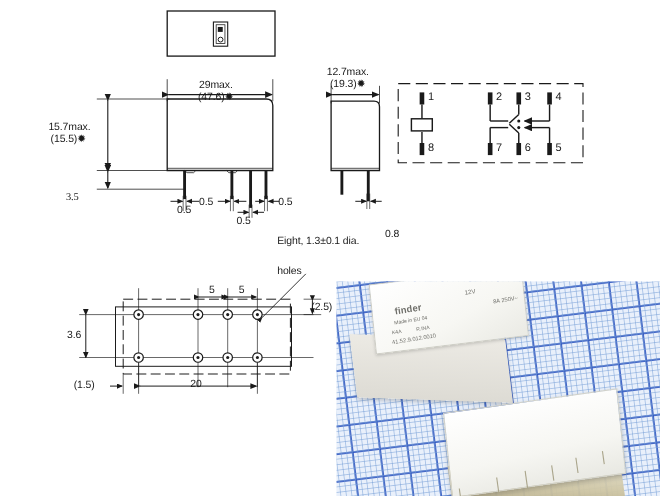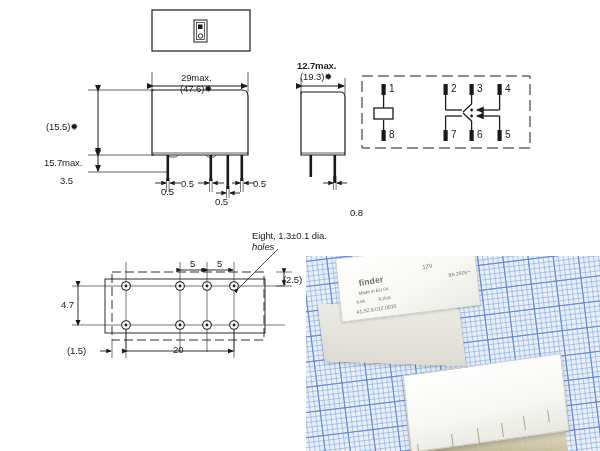--- a/index.html
+++ b/index.html
@@ -325,52 +325,52 @@
         <line x1="234" y1="330" x2="234" y2="358" stroke-width="0.6"></line>
         <line x1="127" y1="351" x2="233" y2="351" stroke-width="0.9" marker-start="url(#ah)" marker-end="url(#ah)"></line>
         <line x1="100" y1="351" x2="111" y2="351" stroke-width="0.9" marker-end="url(#ahs)"></line>
       </g>
     </g>
   </svg>
 
   <div class="lbl" style="left:181px; top:72px;">29max.</div>
   <div class="lbl" style="left:180px; top:83px;">(47.6)✹</div>
 
-  <div class="lbl" style="left:44px; top:110px;margin-top:47px;">15.7max.</div>
+  <div class="lbl" style="left:44px; top:110px;">15.7max.</div>
   <div class="lbl" style="left:46px; top:121px;">(15.5)✹</div>
 
-  <div class="lbl" style="left:60px; top:175px;">3.5</div>
+  <div class="lbl" style="left:60px; top:175px;font-family:Liberation Serif, serif;">3.5</div>
 
   <div class="lbl" style="left:161px; top:186px;">0.5</div>
   <div class="lbl" style="left:181px; top:178px;">0.5</div>
   <div class="lbl" style="left:215px; top:196px;">0.5</div>
   <div class="lbl" style="left:253px; top:178px;">0.5</div>
 
-  <div class="lbl" style="left:297px; top:60px;font-weight:bold;">12.7max.</div>
+  <div class="lbl" style="left:297px; top:60px;">12.7max.</div>
   <div class="lbl" style="left:300px; top:71px;">(19.3)✹</div>
   <div class="lbl" style="left:350px; top:178px;margin-top:29px;">0.8</div>
 
   <div class="lbl pin" style="left:389px; top:83px;">1</div>
   <div class="lbl pin" style="left:389px; top:129px;">8</div>
   <div class="lbl pin" style="left:451px; top:83px;">2</div>
   <div class="lbl pin" style="left:477px; top:83px;">3</div>
   <div class="lbl pin" style="left:505px; top:83px;">4</div>
   <div class="lbl pin" style="left:451px; top:129px;">7</div>
   <div class="lbl pin" style="left:477px; top:129px;">6</div>
   <div class="lbl pin" style="left:505px; top:129px;">5</div>
 
-  <div class="lbl" style="left:252px; top:230px;text-align:right;">Eight, 1.3±0.1 dia.</div>
-  <div class="lbl" style="left:252px; top:241px;font-style:italic;">holes</div>
+  <div class="lbl" style="left:252px; top:214px;text-align:right;">Eight, 1.3±0.1 dia.</div>
+  <div class="lbl" style="left:252px; top:241px;">holes</div>
 
   <div class="lbl" style="left:190px; top:258px;">5</div>
   <div class="lbl" style="left:217px; top:258px;">5</div>
 
   <div class="lbl" style="left:283px; top:274px;">(2.5)</div>
 
-  <div class="lbl" style="left:61px; top:299px;">4.7</div>
+  <div class="lbl" style="left:61px; top:299px;">3.6</div>
 
   <div class="lbl" style="left:67px; top:345px;">(1.5)</div>
 
   <div class="lbl" style="left:173px; top:344px;">20</div>
 
   <div class="photo">
     <div class="grid-bg"></div>
 
     <div class="relay relay-side1"></div>
     <div class="relay relay-top">

